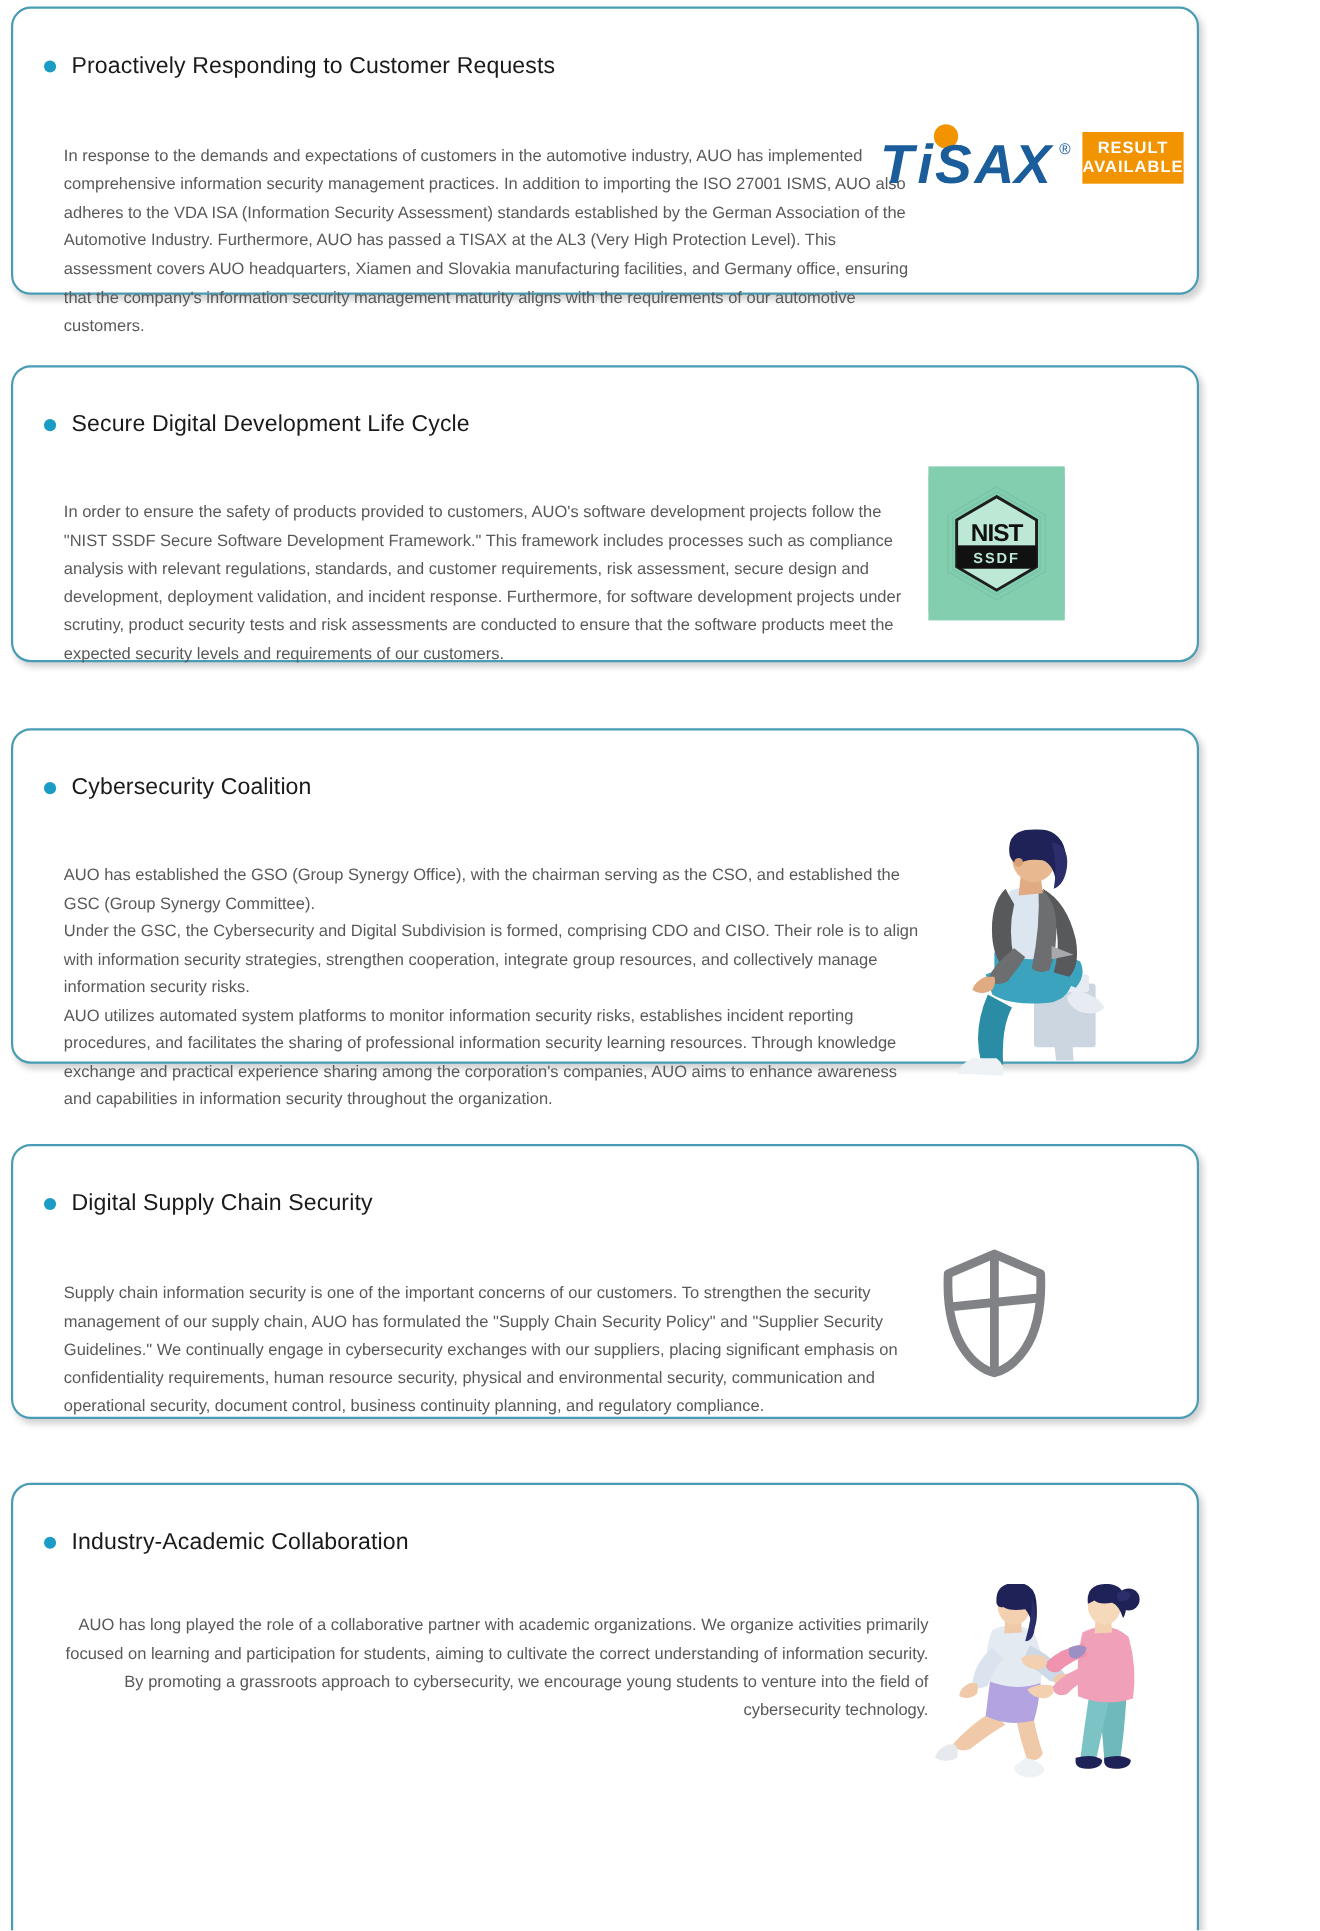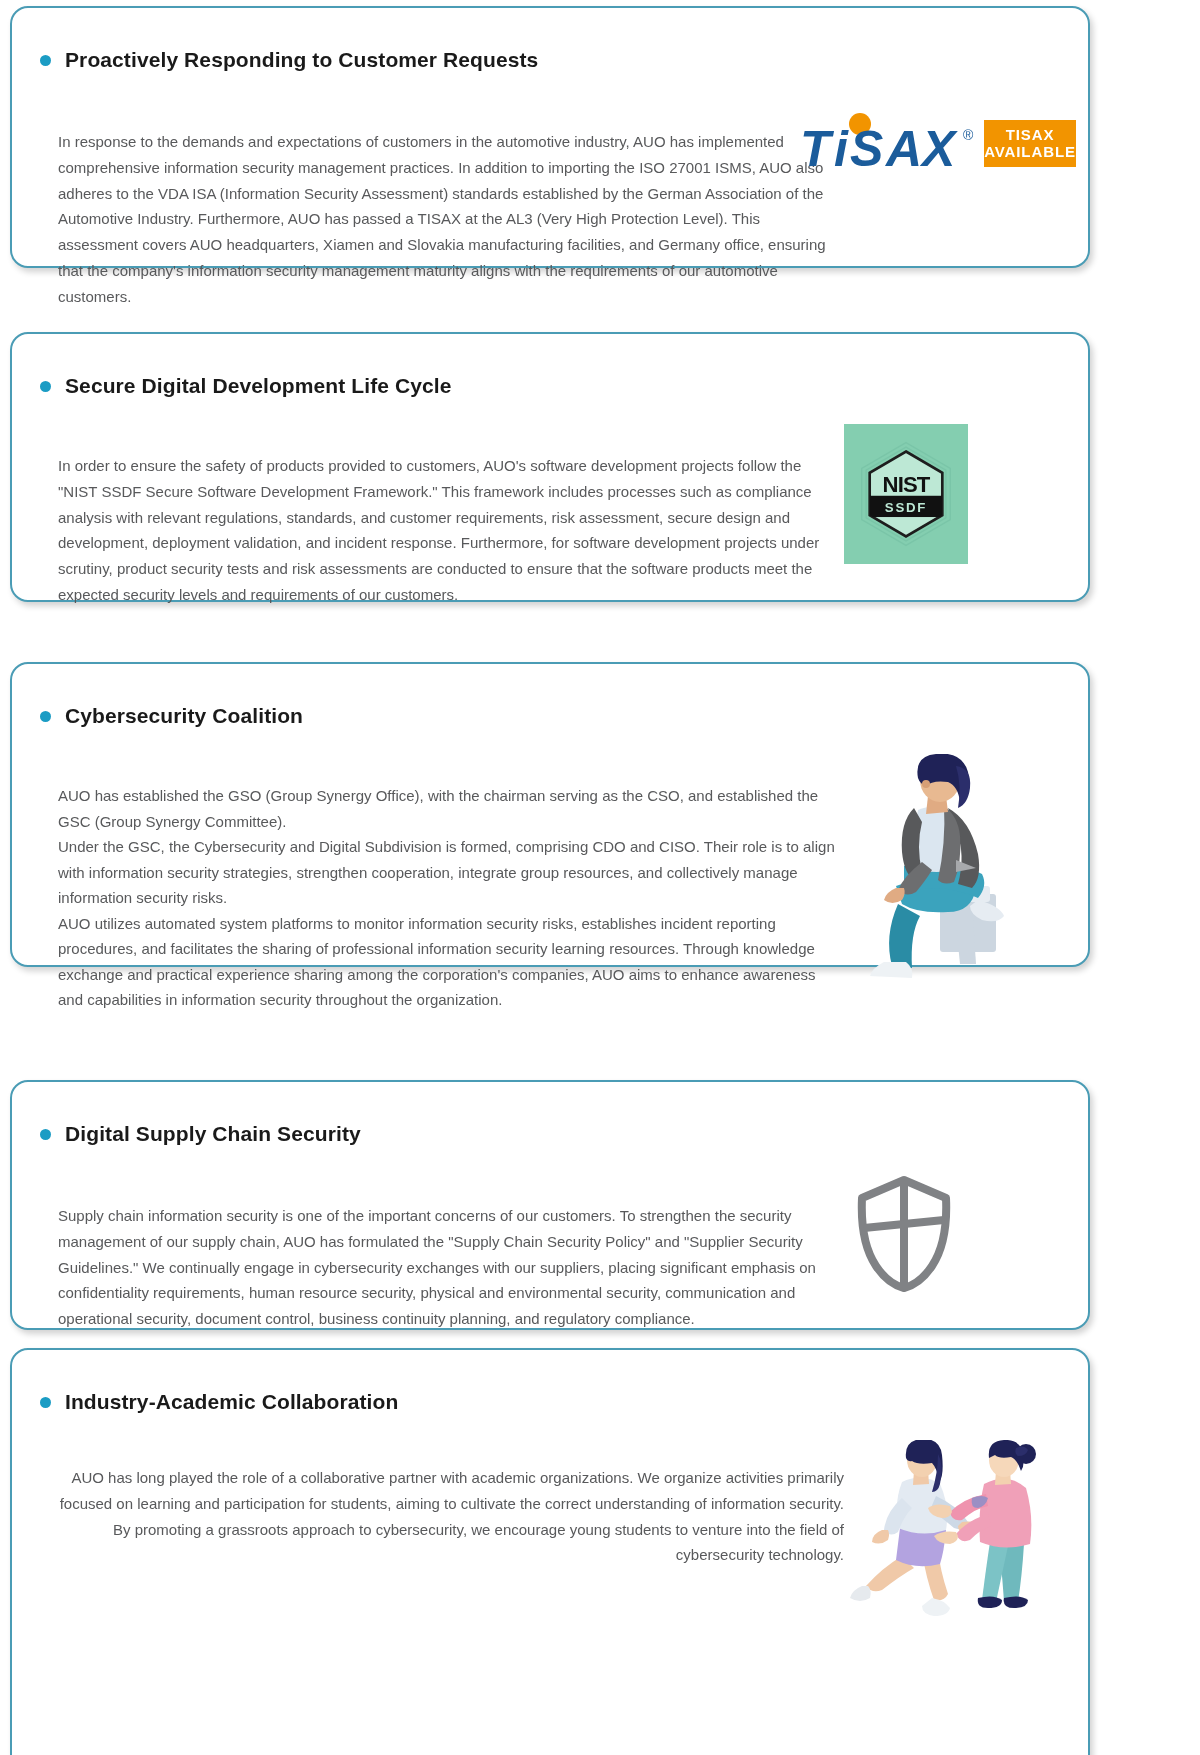--- a/index.html
+++ b/index.html
@@ -41,21 +41,21 @@
   .bullet {
     width: 11px; height: 11px;
     border-radius: 50%;
     background: #1b9cc4;
     flex: 0 0 auto;
     margin-left: 6px;
   }
   .card-title {
     font-size: 21px;
     color: #1a1a1a;
-    font-weight: 700;
+    font-weight: 400;
     letter-spacing: 0.1px;
     line-height: 1.2;
   }
   .card-body {
     display: flex;
     flex-direction: row;
     align-items: flex-start;
     flex: 1 1 auto;
   }
   .card-text {
@@ -107,21 +107,21 @@
 
   
   .illus-coalition { width: 190px; margin-right: 28px; }
   .illus-shield { width: 120px; margin-right: 80px; }
   .illus-academic { width: 200px; margin-right: 14px; }
 
   
   #card-0 { top: 6px;    height: 262px; }
   #card-1 { top: 332px;  height: 270px; }
   #card-2 { top: 662px;  height: 305px; align-items: flex-end; }
-  #card-3 { top: 1080px; height: 250px; }
+  #card-3 { top: 1040px; height: 250px; }
   #card-4 { top: 1348px; height: 480px; }
 
   #card-0 .card-text { padding-top: 16px; }
   #card-2 .card-text { line-height: 1.70; }
   #card-3 .card-text { padding-top: 16px; }
   #card-4 .card-text { padding-top: 10px; text-align: right; }
 </style>
 </head>
 <body>
 
@@ -142,21 +142,21 @@
               <g fill="#1b5c9b" font-family="'Liberation Sans',sans-serif" font-size="50" font-weight="bold" font-style="italic">
                 <text x="2" y="54" letter-spacing="-1">T</text>
                 <text x="36" y="54" letter-spacing="-1">i</text>
                 <text x="52" y="54" letter-spacing="-1">S</text>
                 <text x="88" y="54" letter-spacing="-1">A</text>
                 <text x="124" y="54" letter-spacing="-1">X</text>
               </g>
               <text x="165" y="28" fill="#1b5c9b" font-family="'Liberation Sans',sans-serif" font-size="14">®</text>
             </svg>
           </div>
-          <div class="tisax-bar">TISAX AVAILABLE</div>
+          <div class="tisax-bar">RESULT AVAILABLE</div>
         </div>
       </div>
     </div>
   </section>
 
   <section class="card" id="card-1">
     <div class="card-inner">
       <div class="card-head">
         <span class="bullet"></span>
         <h2 class="card-title">Secure Digital Development Life Cycle</h2>

